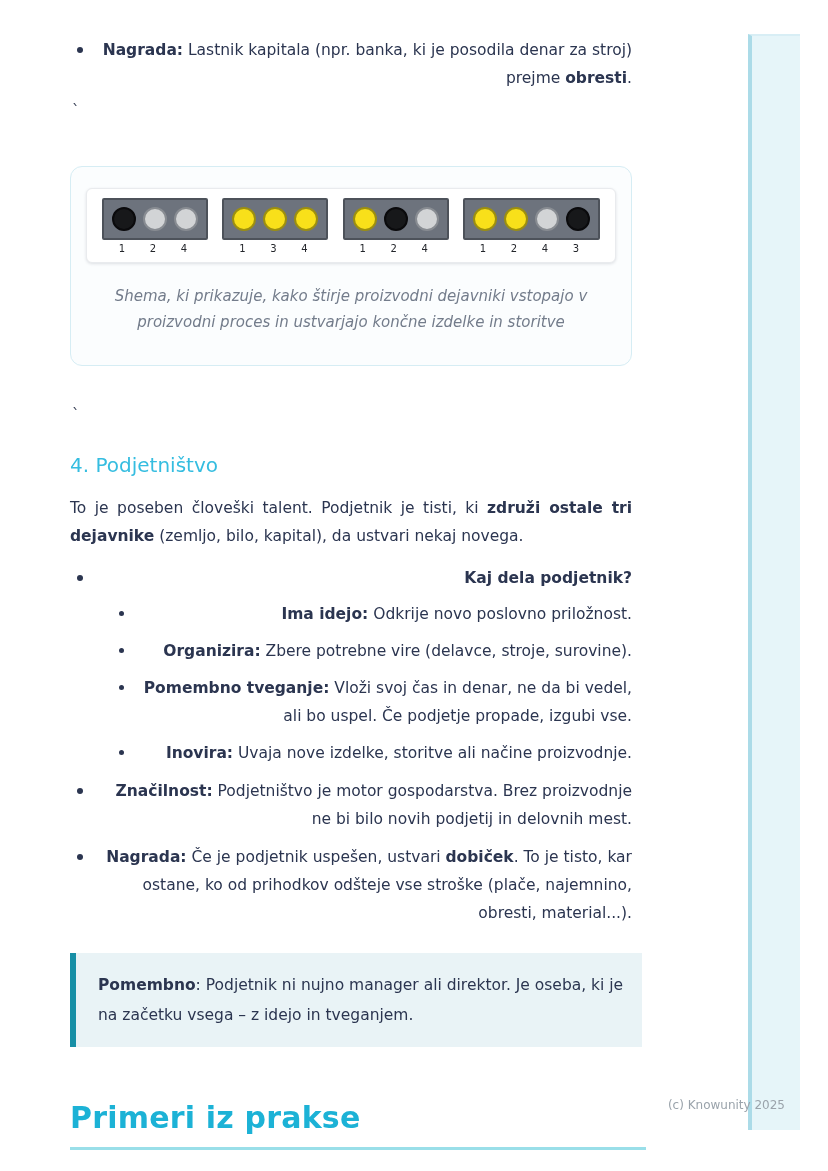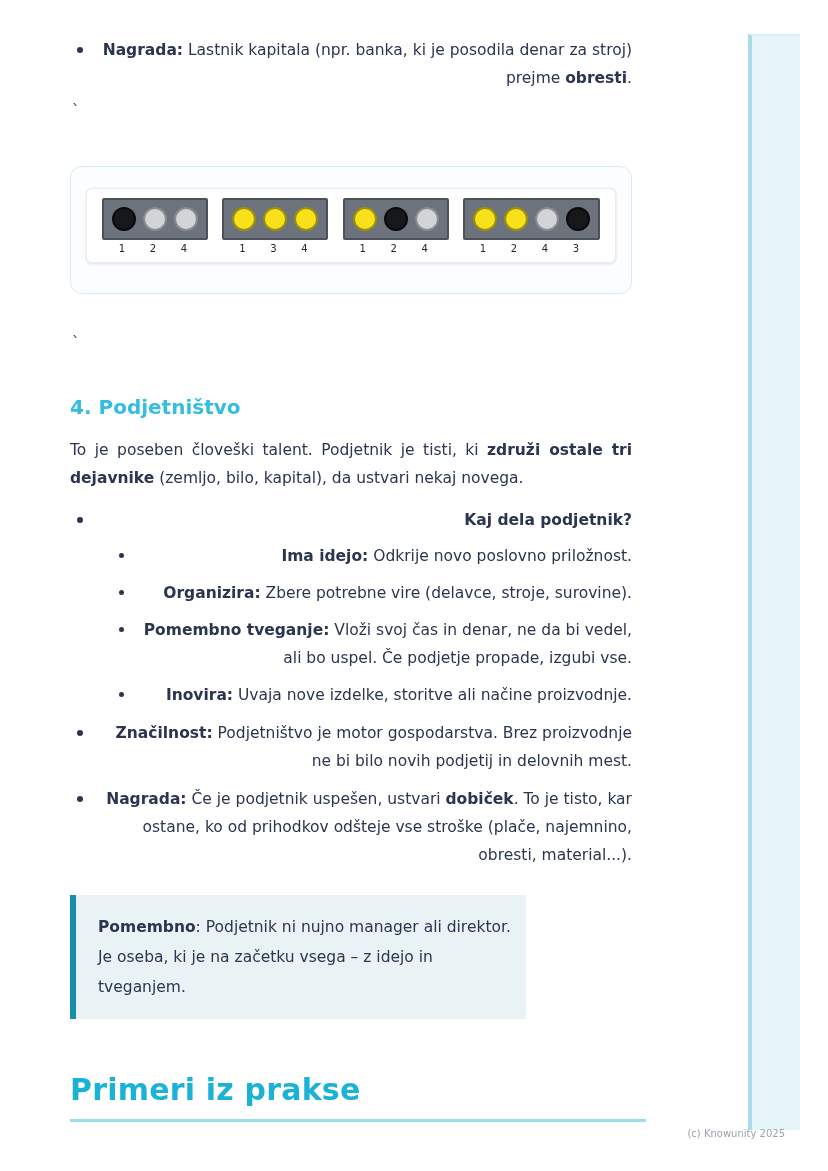--- a/index.html
+++ b/index.html
@@ -120,35 +120,35 @@
     margin: 20px auto 0 auto;
     max-width: 486px;
     text-align: center;
     font-style: italic;
     font-size: 15px;
     line-height: 26px;
     color: var(--muted, #737c8b);
   }
   
   .h3 {
-    margin-top: 42px;
+    margin-top: 28px;
     font-size: 20px;
-    font-weight: bold;
+    font-weight: normal;
     color: var(--accent, #35bde0);
     line-height: 26px;
   }
   .para {
     margin-top: 16px;
     text-align: justify;
   }
   .list-wrap { margin-top: 14px; }
   
   .callout {
     margin-top: 26px;
-    width: 456px;
+    width: 572px;
     background: var(--callout-bg, #e9f3f6);
     border-left: 6px solid var(--callout-border, #178fa6);
     padding: 17px 14px 17px 22px;
     line-height: 30px;
   }
   
   .h1 {
     margin-top: 54px;
     font-size: 30px;
     font-weight: 800;
@@ -157,23 +157,23 @@
     line-height: 34px;
   }
   .h1-rule {
     margin-top: 12px;
     width: 576px;
     height: 0;
     border-top: 3px solid var(--rule, #9adfe9);
   }
   .footer-credit {
     position: absolute;
-    top: 1128px;
+    top: 1098px;
     right: 43px;
-    font-size: 10px;
+    font-size: 12px;
     color: var(--footer, #9aa3ab);
     z-index: 3;
   }
 </style>
 </head>
 <body>
 
 <div class="side-bar"></div>
 
 <div class="content">
@@ -230,20 +230,21 @@
             <div class="dot dot-black"></div>
           </div>
           <div class="labels">
             <div class="lbl">1</div>
             <div class="lbl">2</div>
             <div class="lbl">4</div>
             <div class="lbl">3</div>
           </div>
         </div>
       </div>
+    <div class="figure-caption">Shema, ki prikazuje, kako štirje proizvodni dejavniki vstopajo v proizvodni proces in ustvarjajo končne izdelke in storitve</div>
   </div>
 
   <div class="stray-mark" style="margin-top:40px;">`</div>
 
   <div class="h3">4. Podjetništvo</div>
 
   <div class="para"><span>To je poseben človeški talent. Podjetnik je tisti, ki </span><strong>združi ostale tri dejavnike</strong><span> (zemljo, bilo, kapital), da ustvari nekaj novega.</span></div>
 
   <div class="list-wrap">
     <ul class="blist">

